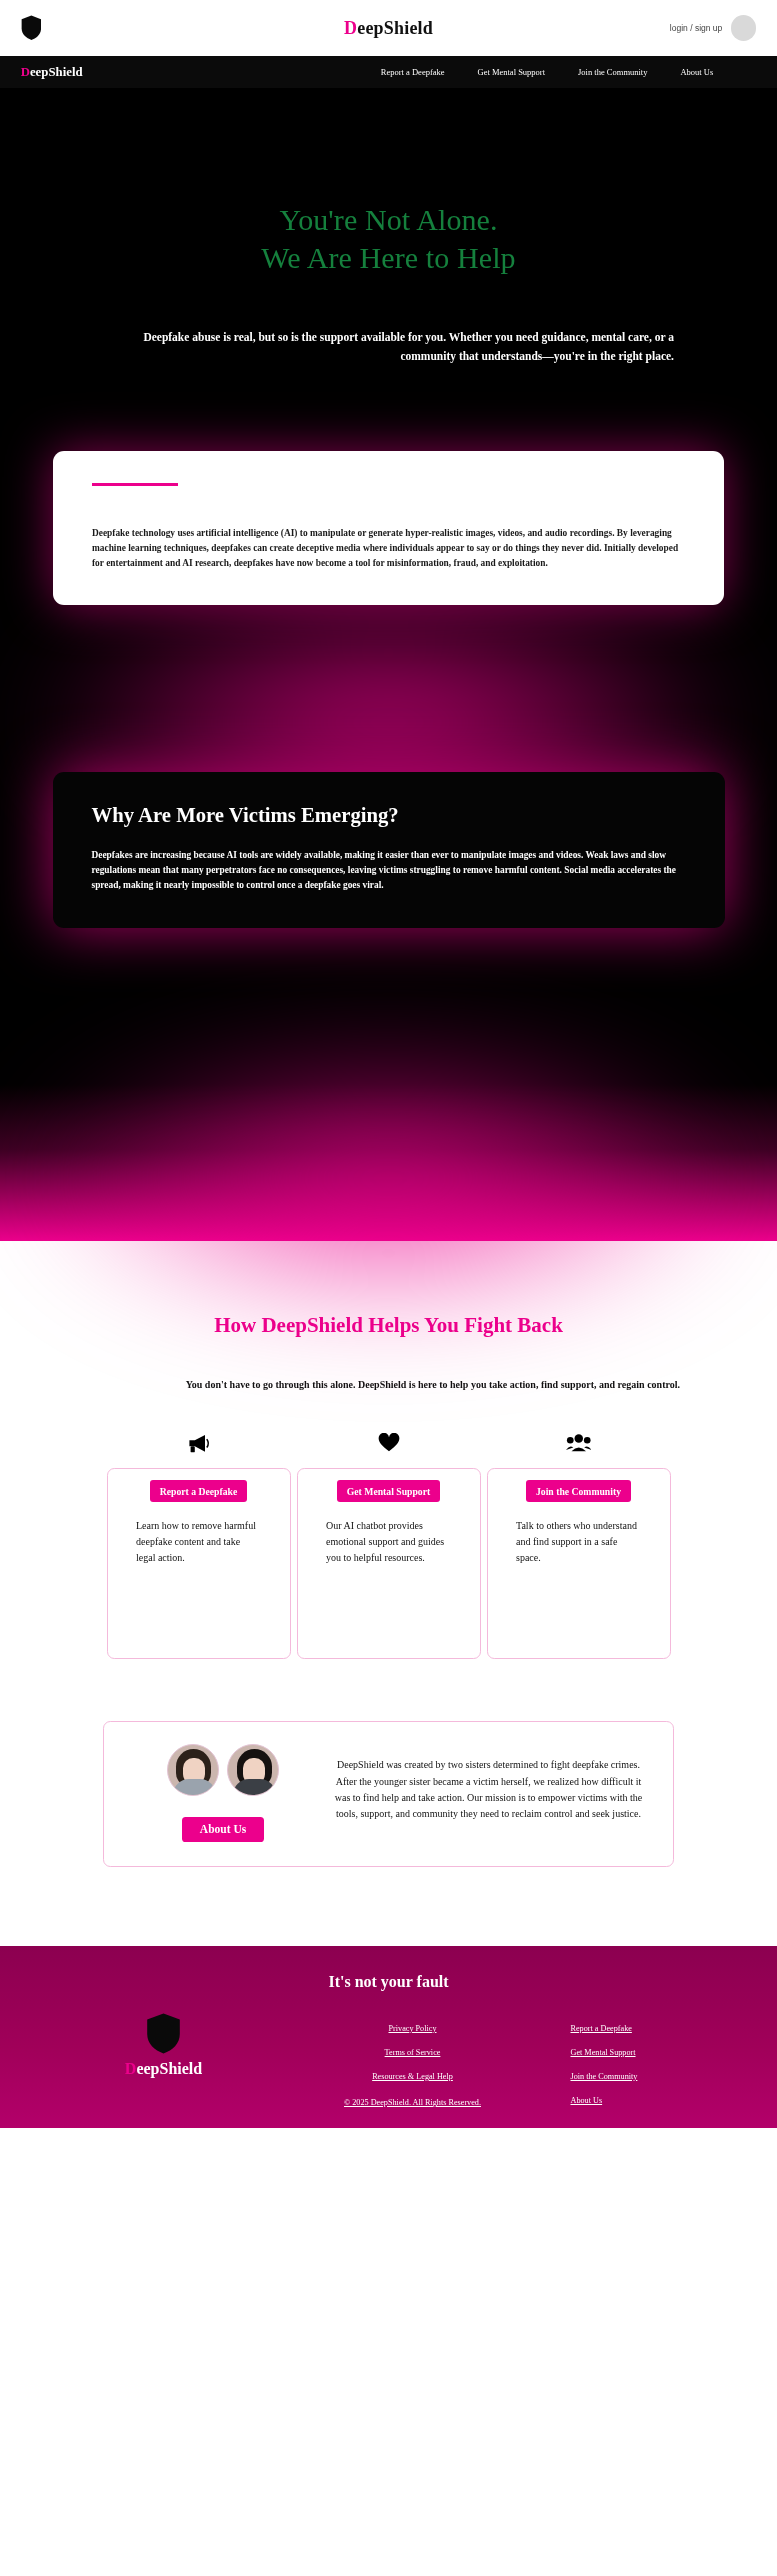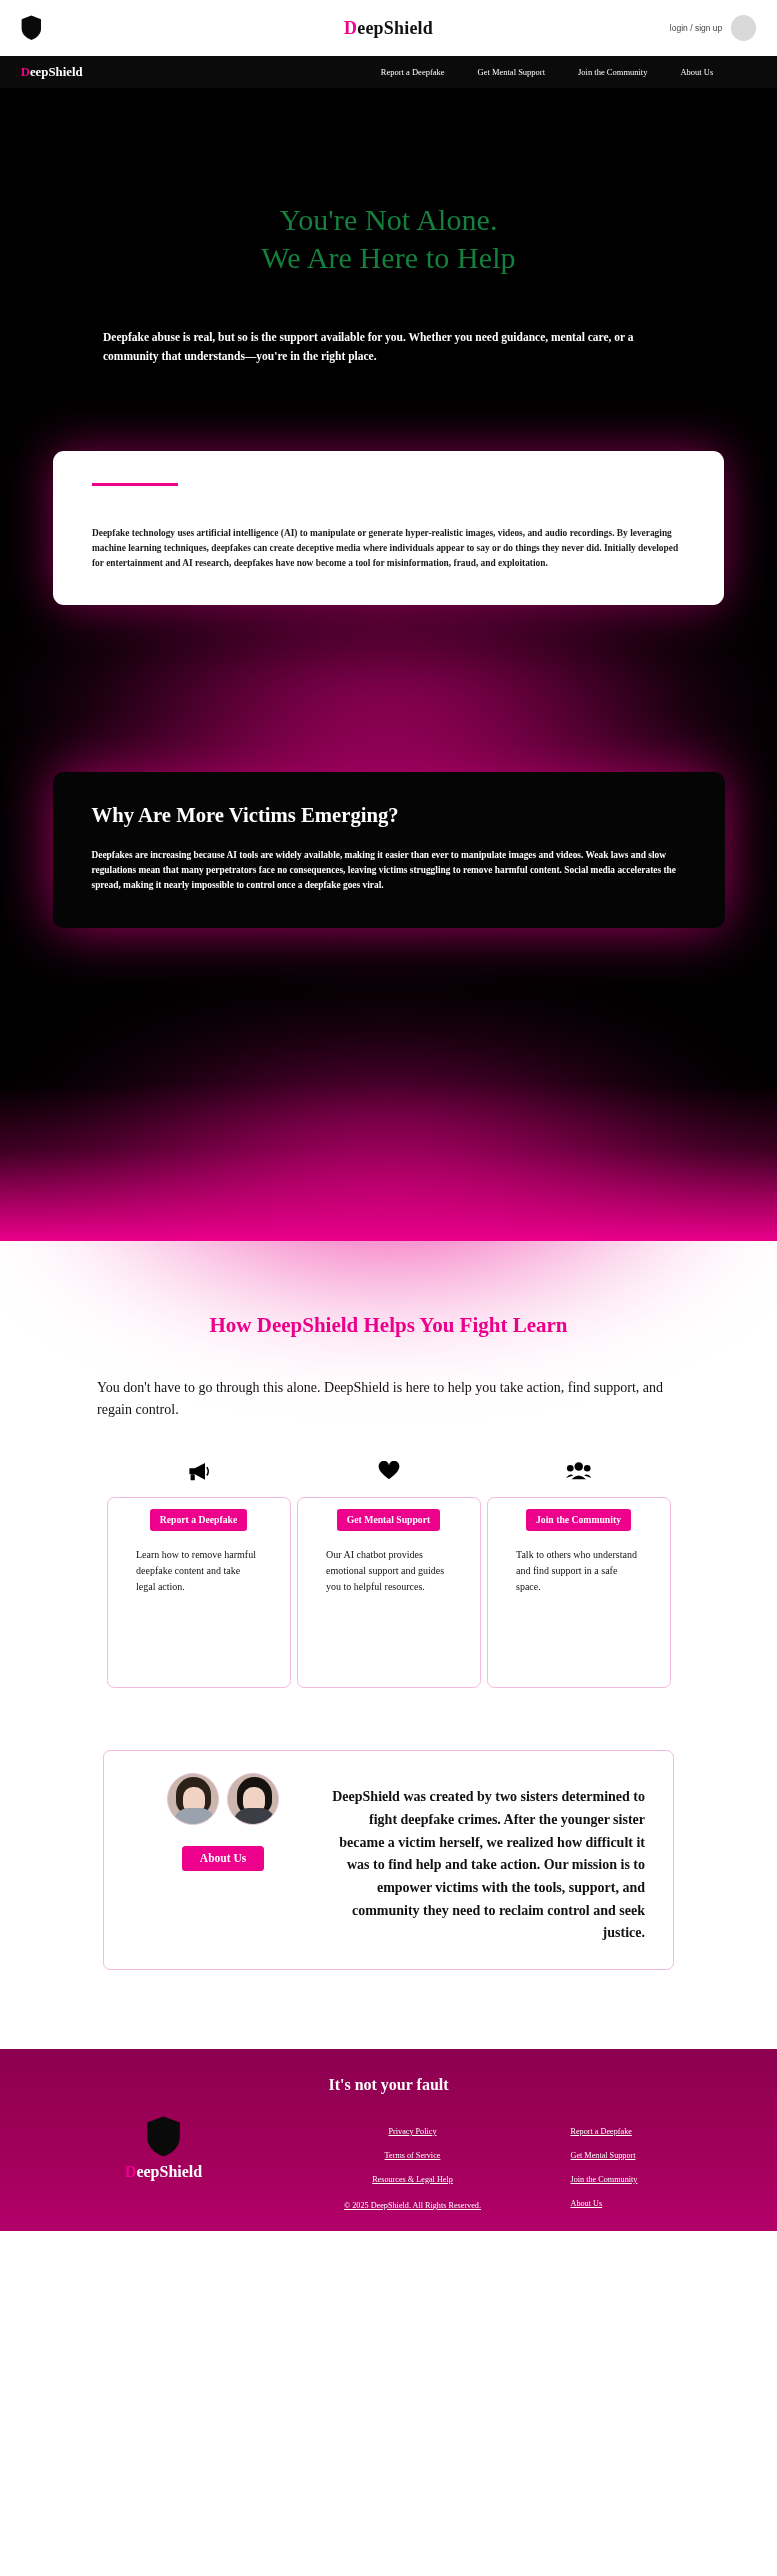--- a/index.html
+++ b/index.html
@@ -88,21 +88,21 @@
     text-align: center;
     color: #15803d;
     font-size: 30px;
     line-height: 1.28;
     font-weight: normal;
     letter-spacing: 0.1px;
   }
   .hero-sub {
     margin: 50px auto 0;
     width: 571px;
-    text-align: left;
+    text-align: right;
     color: #ffffff;
     font-size: 11.5px;
     line-height: 1.65;
     font-weight: bold;
     font-family: "Liberation Serif", serif;
   }
 
   
   .glow {
     position: absolute;
@@ -186,24 +186,24 @@
   }
   .help h2 {
     text-align: center;
     color: #ec008c;
     font-size: 21px;
     font-weight: bold;
   }
   .help-sub {
     margin: 39px auto 0;
     width: 583px;
-    text-align: left;
-    font-size: 14px;
+    text-align: right;
+    font-size: 10px;
     line-height: 1.6;
-    font-weight: normal;
+    font-weight: bold;
     color: #111111;
   }
 
   .icon-row {
     display: flex;
     justify-content: center;
     gap: 0;
     margin-top: 40px;
   }
   .icon-cell {
@@ -300,25 +300,25 @@
     border: none;
     border-radius: 3.6px;
     font-size: 11.5px;
     font-weight: bold;
     padding: 6.7px 18px;
     cursor: pointer;
     font-family: "Liberation Serif", serif;
   }
   .about-text {
     flex: 1;
-    font-size: 14px;
+    font-size: 10px;
     line-height: 1.62;
-    text-align: right;
+    text-align: center;
     color: #111111;
-    font-weight: bold;
+    font-weight: normal;
     padding-top: 13.4px;
   }
 
   
   .footer {
     margin-top: 43px;
     background: linear-gradient(to bottom, #8c0050 0%, #a00059 55%, #b3006a 100%);
     padding: 27px 0 20.7px;
     color: #ffffff;
   }
@@ -410,21 +410,21 @@
 
   <div class="card-black">
     <h2>Why Are More Victims Emerging?</h2>
     <p>Deepfakes are increasing because AI tools are widely available, making it easier than ever to manipulate images and videos. Weak laws and slow regulations mean that many perpetrators face no consequences, leaving victims struggling to remove harmful content. Social media accelerates the spread, making it nearly impossible to control once a deepfake goes viral.</p>
   </div>
 
   <div class="fade-to-pink"></div>
 </div>
 
 <div class="help">
-  <h2>How DeepShield Helps You Fight Learn</h2>
+  <h2>How DeepShield Helps You Fight Back</h2>
   <p class="help-sub">You don't have to go through this alone. DeepShield is here to help you take action, find support, and regain control.</p>
 
   <div class="icon-row">
     <div class="icon-cell">
       <svg width="24" height="20.7" viewBox="0 0 40 34">
           <path d="M4 12 h9 L30 3 v28 L13 22 H4 z" fill="#000"></path>
           <rect x="6" y="22" width="7" height="10" rx="2" fill="#000"></rect>
           <path d="M33 10 q5 7 0 14" stroke="#000" stroke-width="2.5" fill="none"></path>
         </svg>
     </div>

